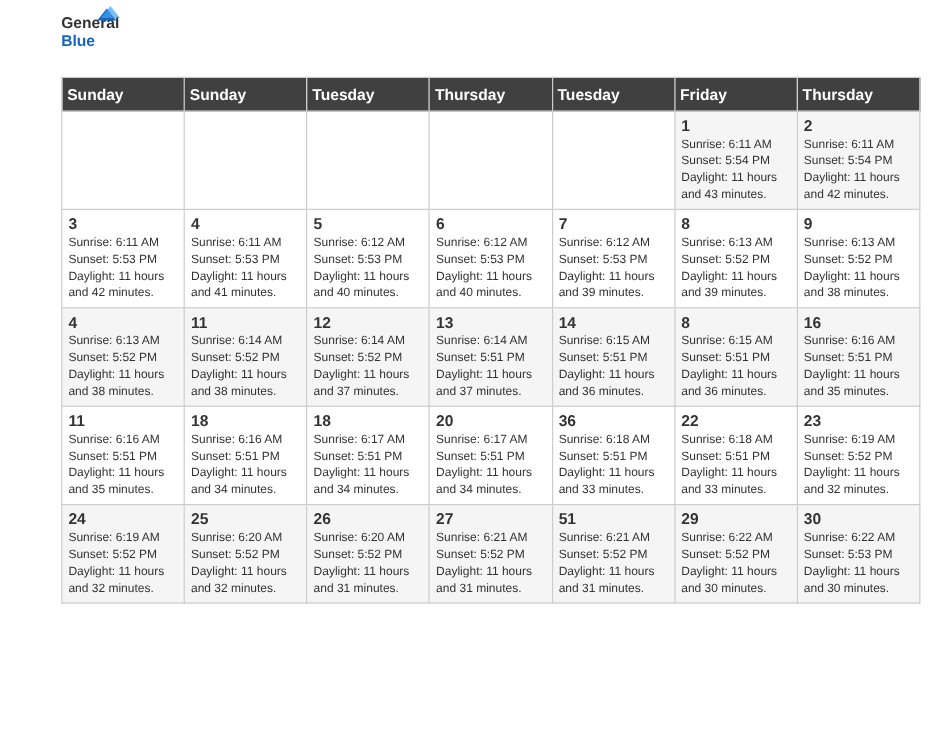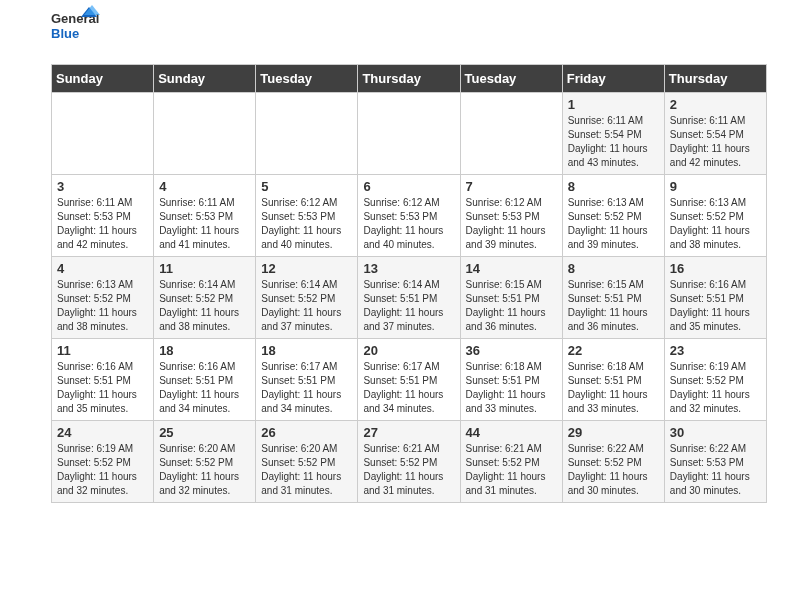--- a/index.html
+++ b/index.html
@@ -248,21 +248,21 @@
 and 31 minutes.</div>
           </td>
           <td>
             <span class="day-num">27</span>
             <div class="day-info" style="white-space: pre-line;">Sunrise: 6:21 AM
 Sunset: 5:52 PM
 Daylight: 11 hours
 and 31 minutes.</div>
           </td>
           <td>
-            <span class="day-num">44</span>
+            <span class="day-num">51</span>
             <div class="day-info" style="white-space: pre-line;">Sunrise: 6:21 AM
 Sunset: 5:52 PM
 Daylight: 11 hours
 and 31 minutes.</div>
           </td>
           <td>
             <span class="day-num">29</span>
             <div class="day-info" style="white-space: pre-line;">Sunrise: 6:22 AM
 Sunset: 5:52 PM
 Daylight: 11 hours

